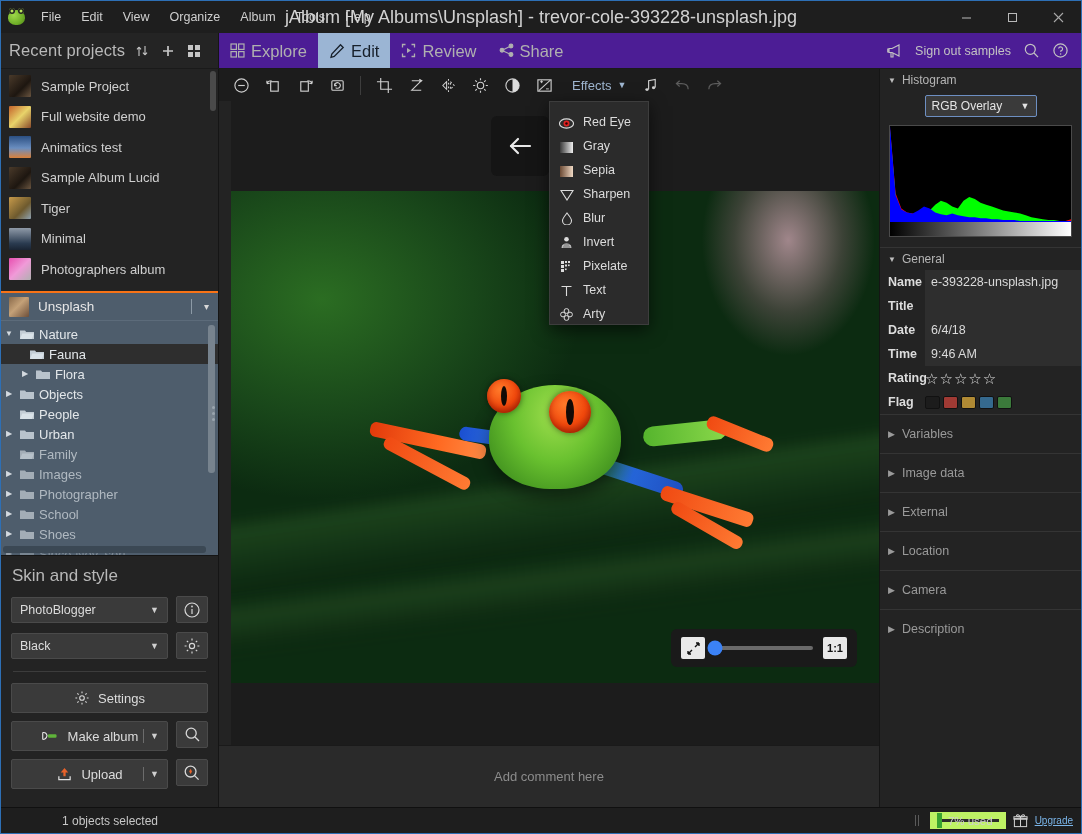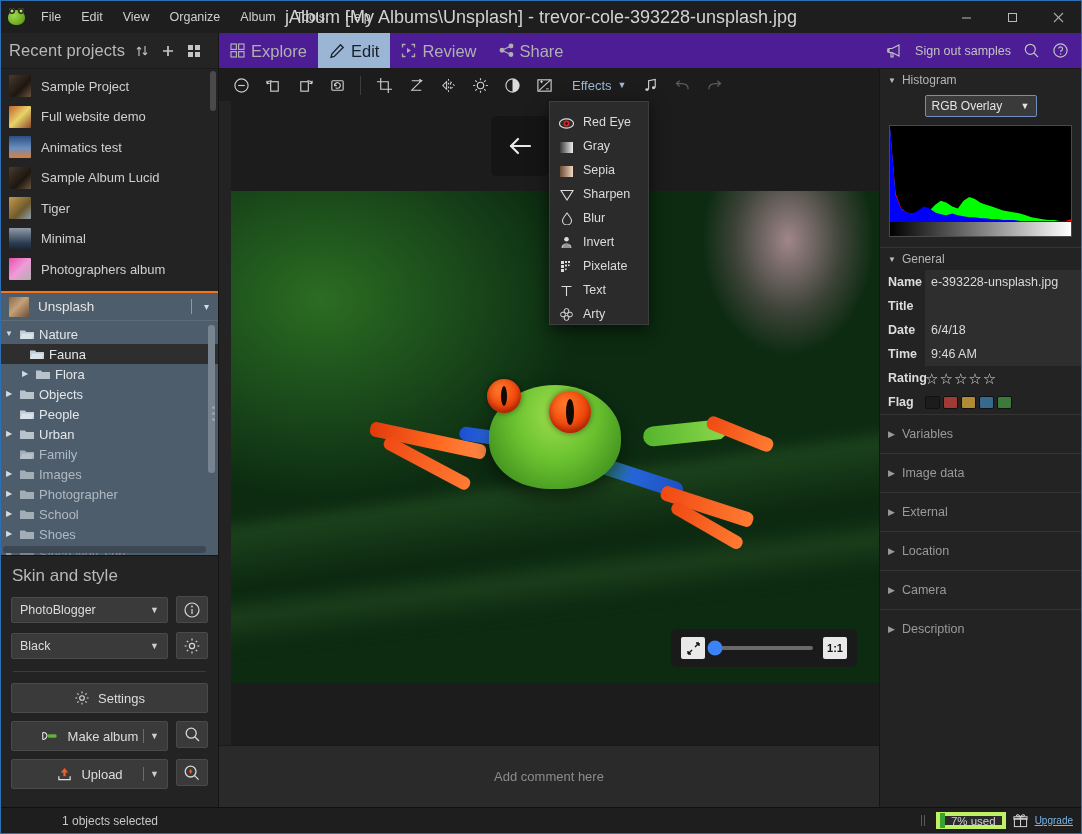--- a/index.html
+++ b/index.html
@@ -363,21 +363,21 @@
     height: 26px; flex: 0 0 26px; background: #1e1e1e;
     display: flex; align-items: center; border-top: 1px solid #101010;
   }
   .status-left { width: 218px; flex: 0 0 218px; text-align: center; font-size: 12px; color: #c7c7c7; }
   .status-mid { flex: 1; }
   .status-right { display: flex; align-items: center; gap: 7px; padding-right: 8px; }
   .grip { display: flex; gap: 2px; margin-right: 4px; }
   .grip i { width: 1px; height: 11px; background: #5a5a5a; display: block; }
   .usedbox {
     display: flex; align-items: center; height: 17px;
-    border: 4px solid #bef264; background: #2b2b2b;
+    border: 7px solid #bef264; background: #2b2b2b;
   }
   .usedfill { width: 5px; height: 15px; background: #39a331; }
   .usedtext { font-size: 11.5px; color: #d0d0d0; padding: 0 6px; }
   .upgrade { font-size: 10px; color: #7ab4e8; text-decoration: underline; }
 
   
   .effects-menu {
     position: absolute; left: 548px; top: 100px; width: 100px;
     background: #2b2b2b; border: 1px solid #3d3d3d;
     box-shadow: 0 5px 16px rgba(0,0,0,.6); z-index: 40; padding: 3px 0;

